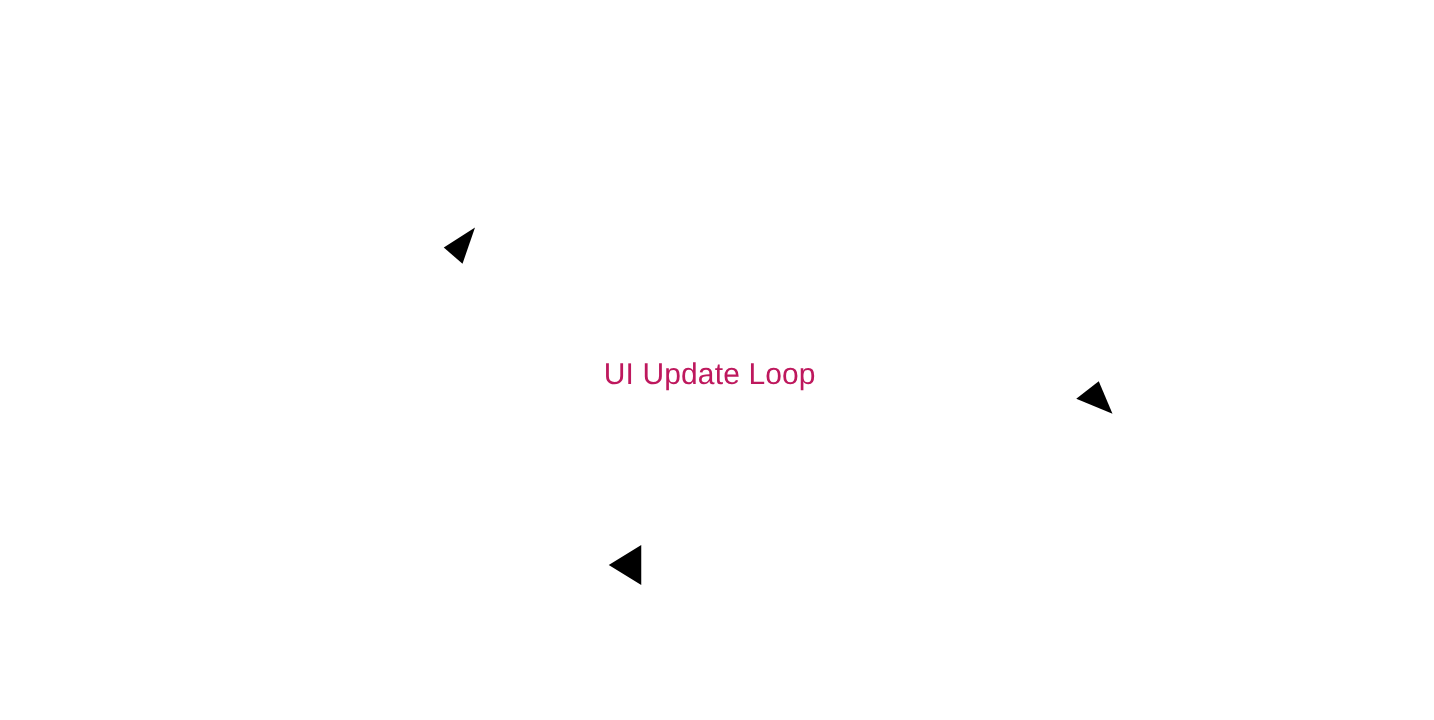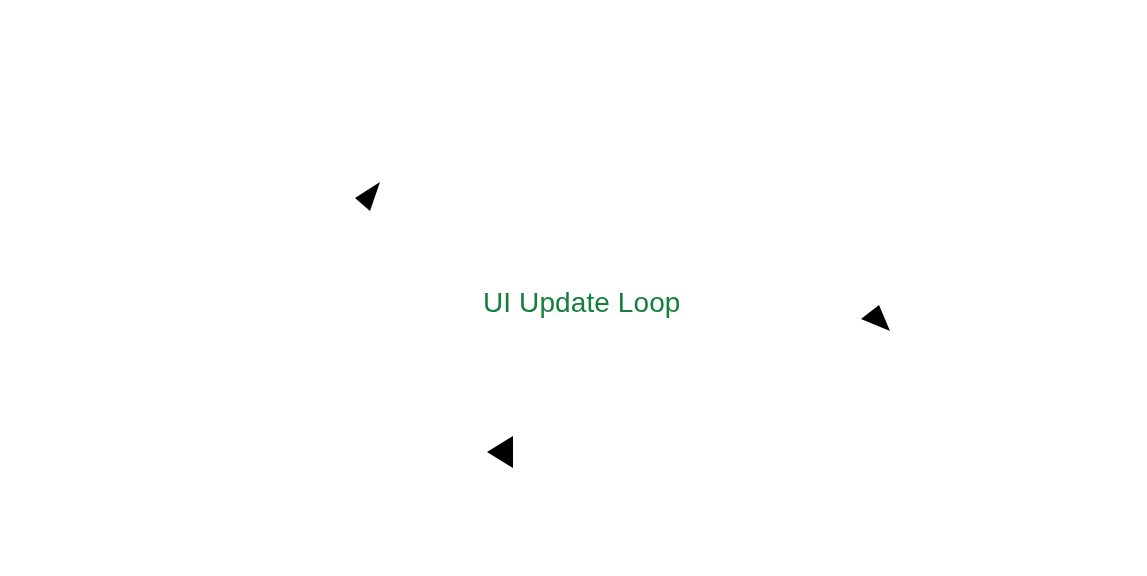--- a/index.html
+++ b/index.html
@@ -67,22 +67,22 @@
     top: 0;
     width: 1147px;
     height: 576px;
     pointer-events: none;
   }
   #center-caption {
     position: absolute;
     left: 483px;
     top: 286px;
     font-family: "Liberation Sans", sans-serif;
-    font-size: 28px;
-    color: #15803d;
+    font-size: 24px;
+    color: #be185d;
     letter-spacing: 0.1px;
     white-space: nowrap;
     line-height: 1.2;
   }
 </style>
 </head>
 <body>
 
 <div id="canvas">
 

